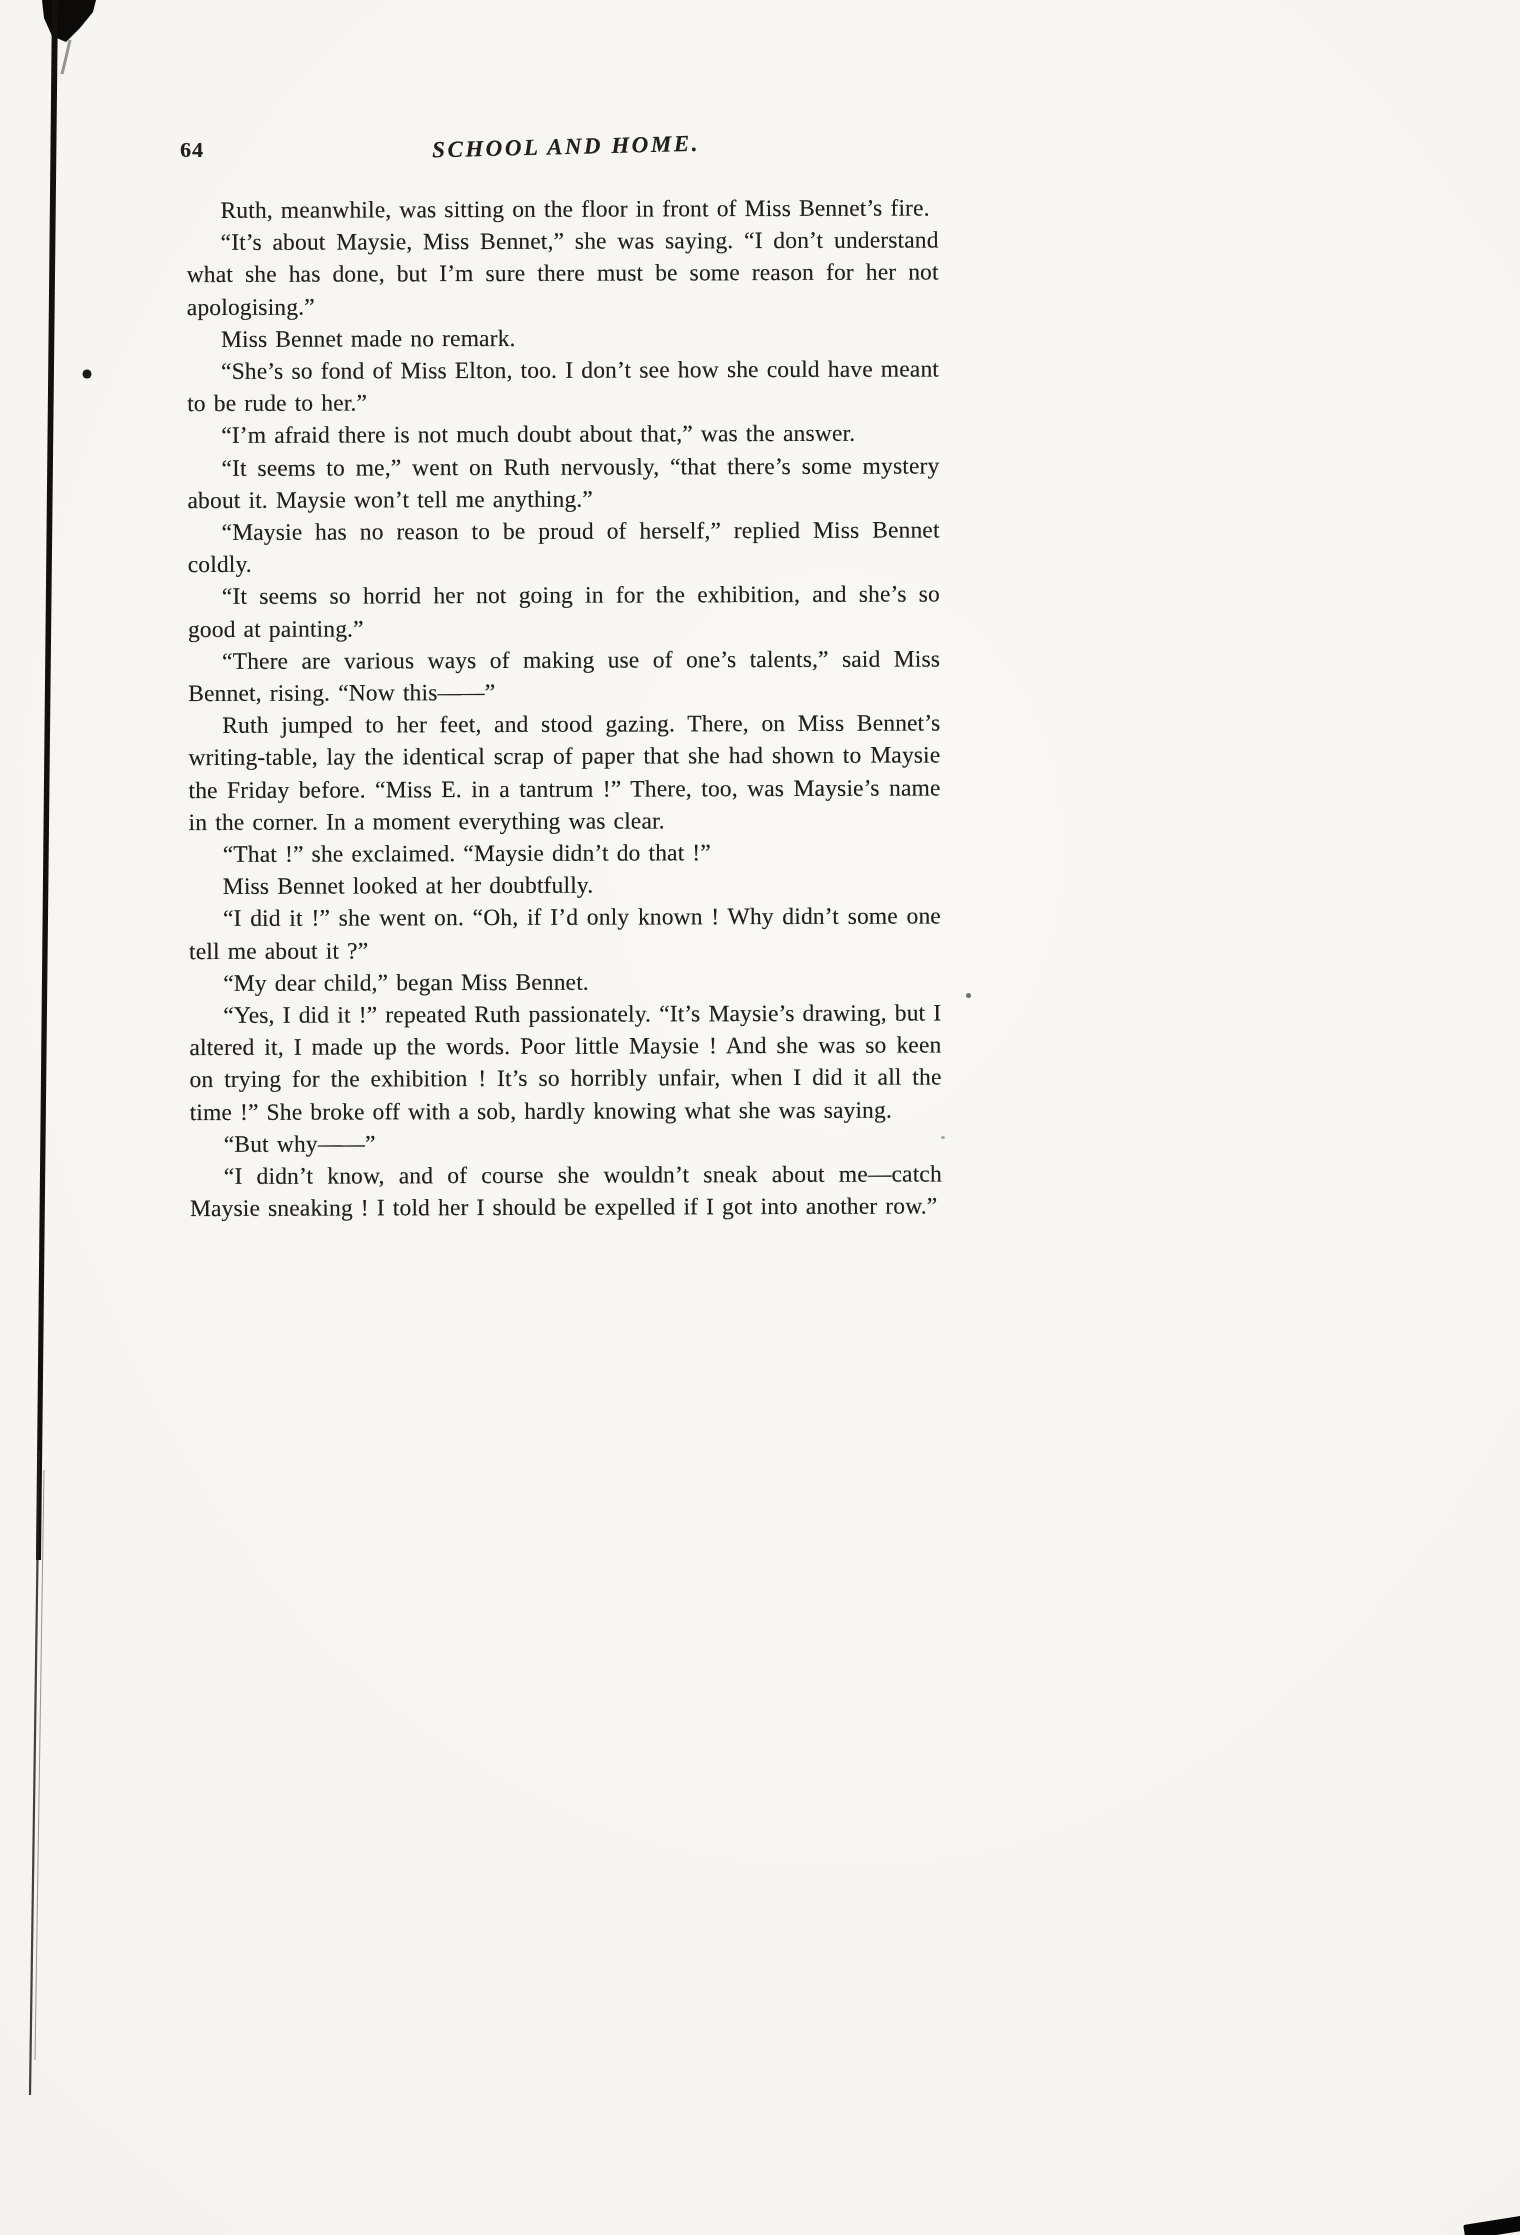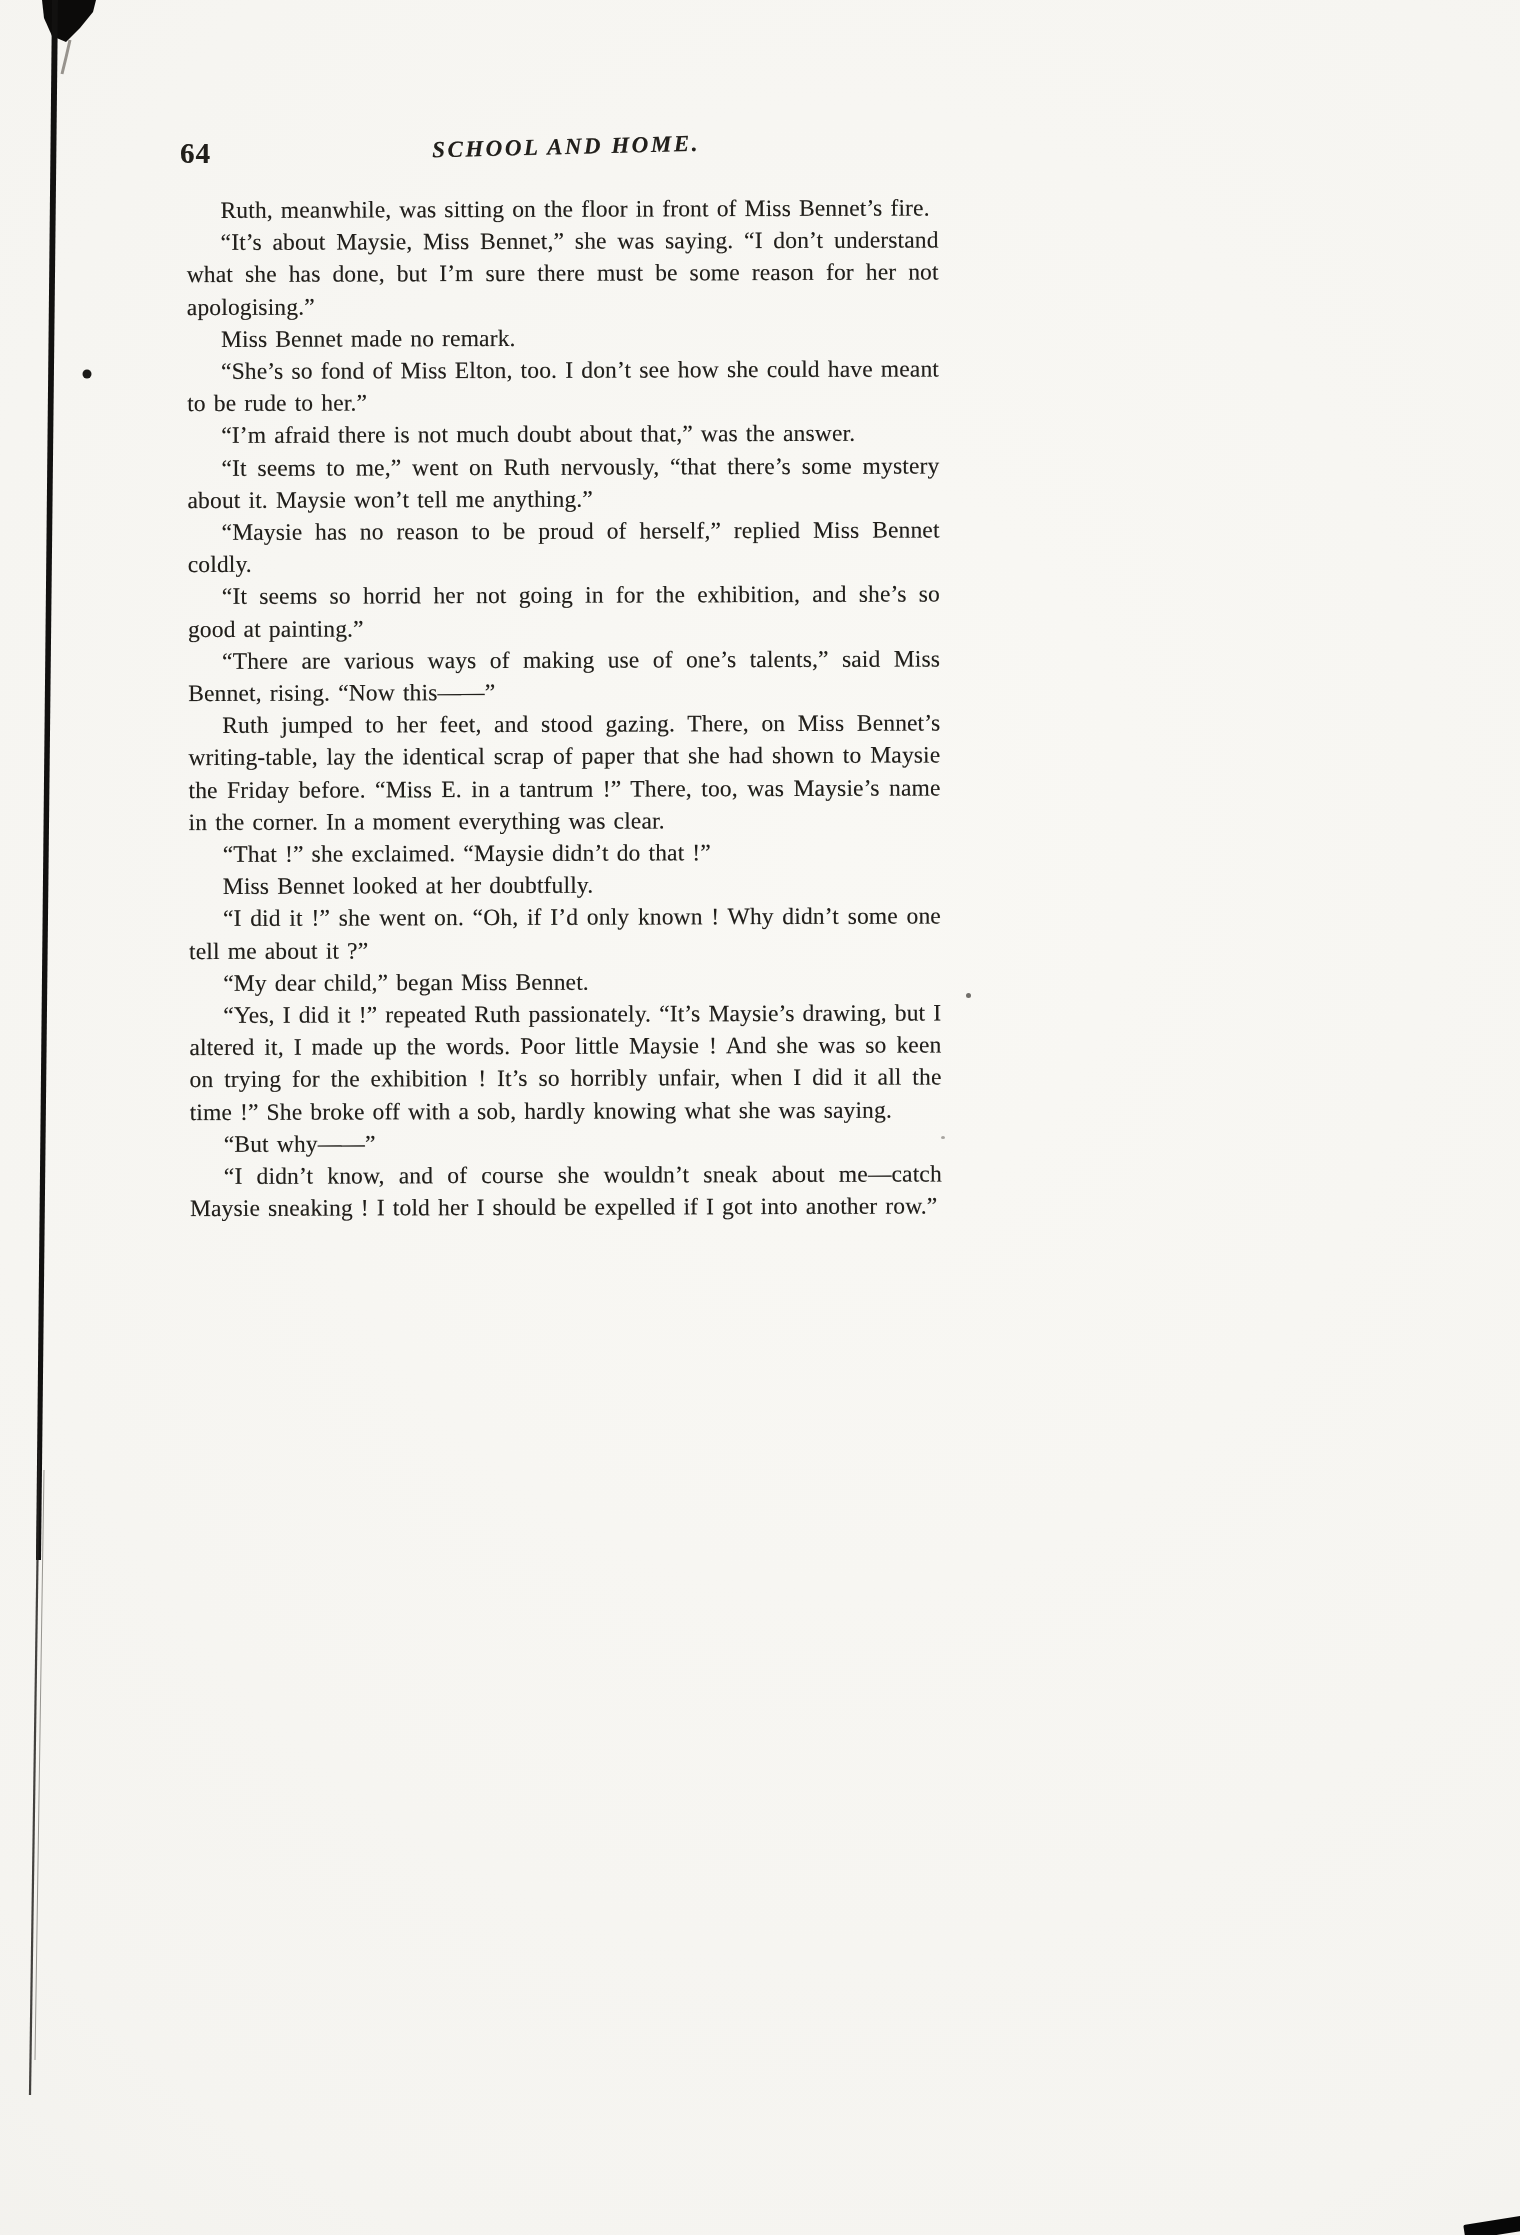--- a/index.html
+++ b/index.html
@@ -33,21 +33,21 @@
   }
   .header-row {
     position: relative;
     height: 36px;
     margin-bottom: 24px;
   }
   .page-number {
     position: absolute;
     left: -10px;
     top: 3px;
-    font-size: 29px;
+    font-size: 22px;
     font-weight: bold;
     letter-spacing: 1px;
   }
   .running-title {
     position: absolute;
     left: 50%;
     top: 0;
     transform: translateX(-50%) rotate(-1.4deg);
     font-size: 23px;
     font-style: italic;

